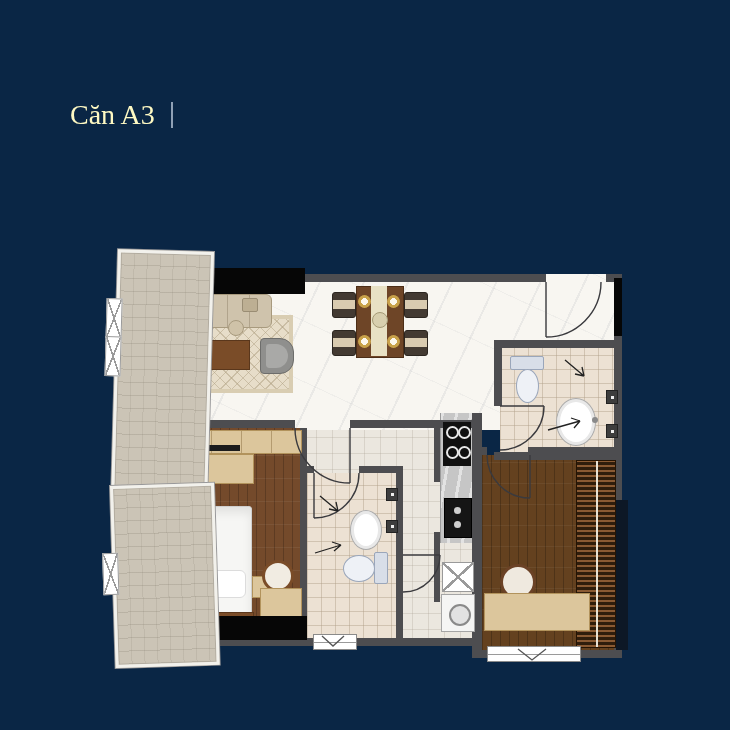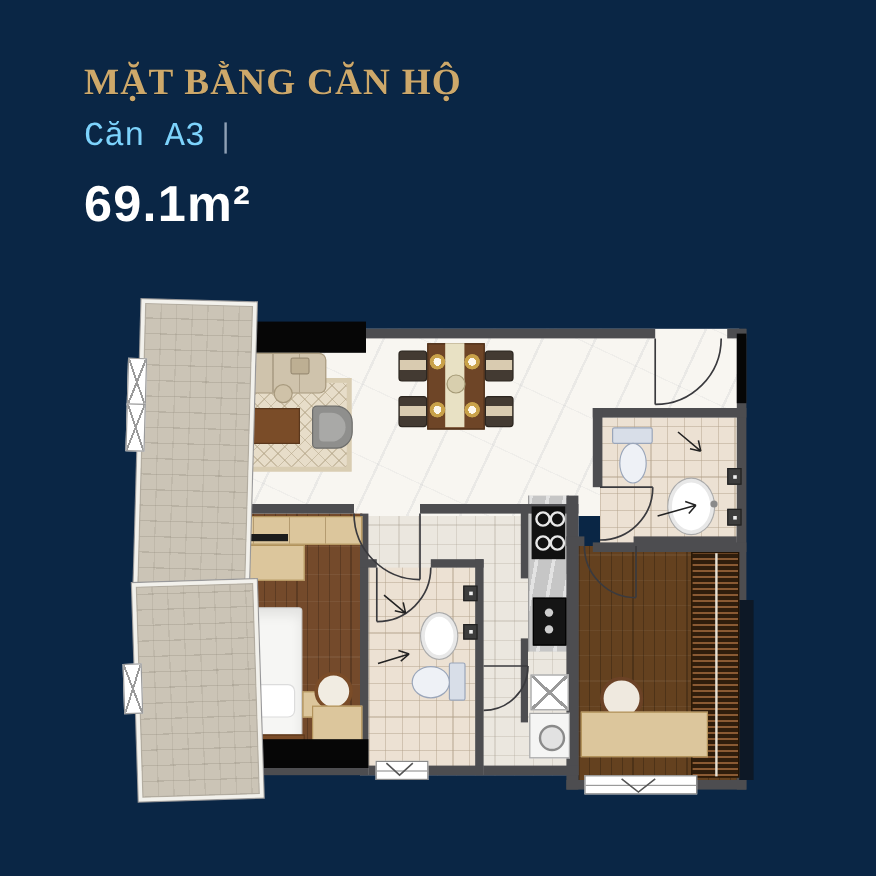--- a/index.html
+++ b/index.html
@@ -11,22 +11,22 @@
   
   .hdr-title{
     position:absolute;left:70px;top:50px;
     font-family:"Liberation Serif", serif;
     font-weight:bold;font-size:31px;letter-spacing:1px;
     color:#cda86a;
     text-shadow:0 1px 0 rgba(0,0,0,.25);
   }
   .hdr-sub{
     position:absolute;left:70px;top:99px;
-    font-family:Liberation Mono, monospace;
-    font-size:28px;color:#7dd3fc;display:flex;align-items:center;
+    font-family:Liberation Serif, serif;
+    font-size:28px;color:#fef9c3;display:flex;align-items:center;
   }
   .hdr-sep{display:inline-block;width:2px;height:26px;background:#8fa0b5;margin:0 16px;}
   .hdr-area{
     position:absolute;left:70px;top:146px;
     font-size:42px;font-weight:bold;color:#ffffff;letter-spacing:1px;
   }
   
   .plan{position:absolute;left:110px;top:248px;width:560px;height:440px;}
   .abs{position:absolute;}
   .wall{position:absolute;background:#4d4d50;}
@@ -114,26 +114,24 @@
   .toilet-tank{position:absolute;background:#d8dee8;border:1px solid #9aa6ba;border-radius:2px;}
   .toilet-bowl{position:absolute;background:#eef1f6;border:1px solid #9aa6ba;border-radius:50%;}
   .sink{position:absolute;background:#ffffff;border:1px solid #ababab;border-radius:50%;box-shadow:inset 0 0 0 3px #e8e8e8;}
   svg{position:absolute;left:0;top:0;}
 </style>
 </head>
 <body>
 
 <div class="canvas">
 
-  <div class="hdr-title">MẶT BẰNG CĂN HỘ</div>
   <div class="hdr-sub">
     <span>Căn A3</span>
     <span class="hdr-sep"></span>
   </div>
-  <div class="hdr-area">69.1m²</div>
 
   <div class="plan">
 
     <div class="abs marble" style="left:36px;top:26px;width:470px;height:156px;"></div>
     <div class="abs halltile" style="left:190px;top:182px;width:182px;height:216px;"></div>
     <div class="abs wood1" style="left:38px;top:180px;width:154px;height:212px;"></div>
     <div class="abs bathtile" style="left:197px;top:225px;width:89px;height:167px;"></div>
     <div class="abs wood2" style="left:372px;top:207px;width:132px;height:197px;"></div>
     <div class="abs bathtile" style="left:390px;top:100px;width:114px;height:106px;"></div>
     <div class="abs counter" style="left:330px;top:165px;width:32px;height:130px;"></div>

